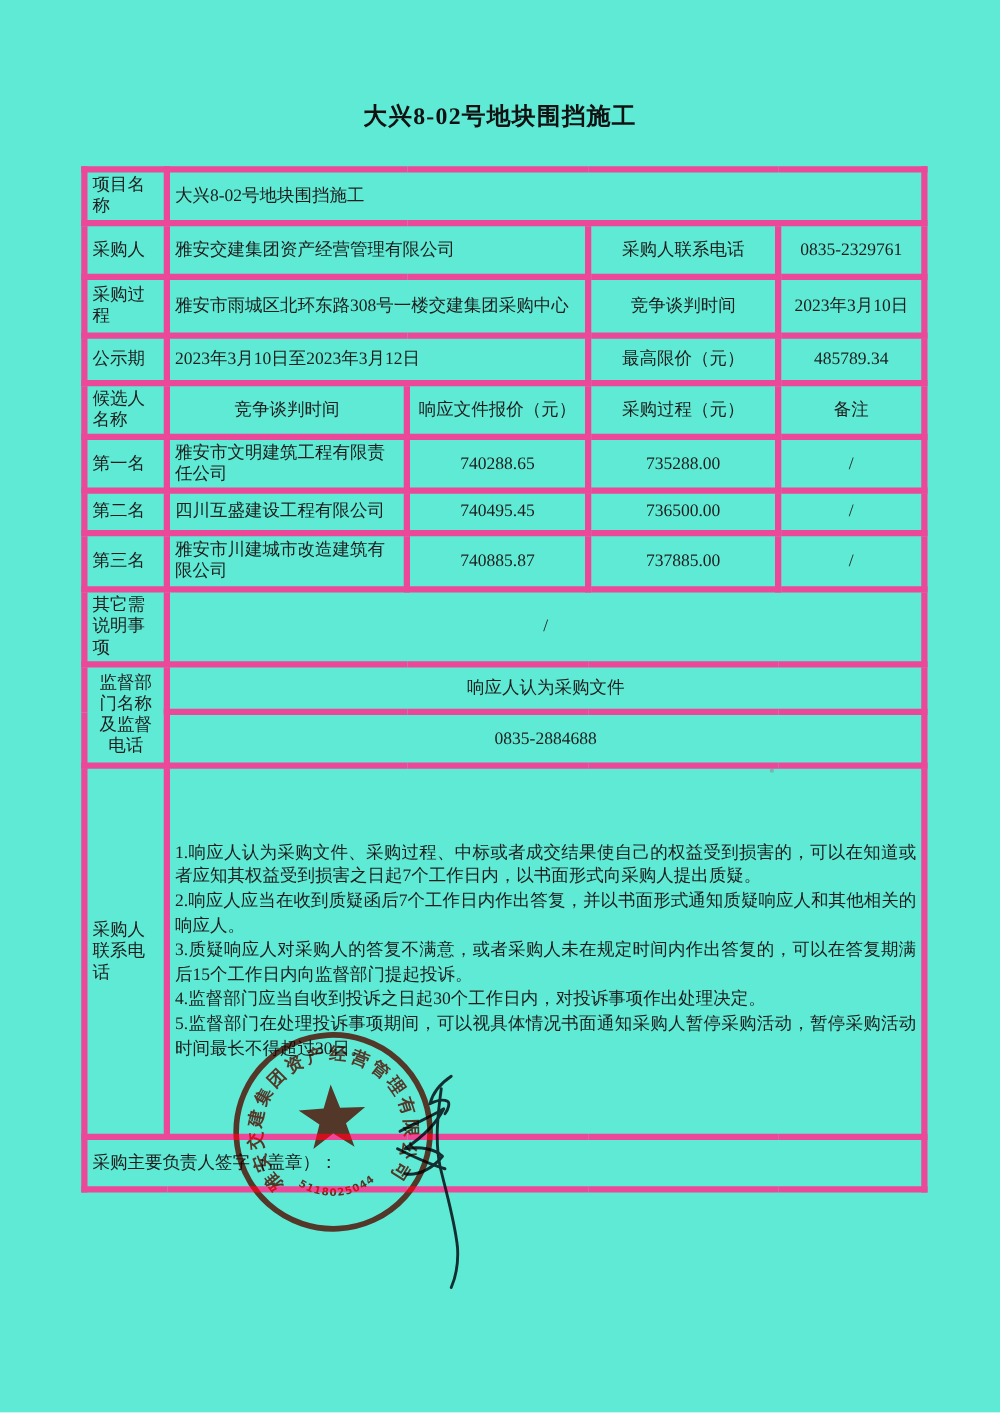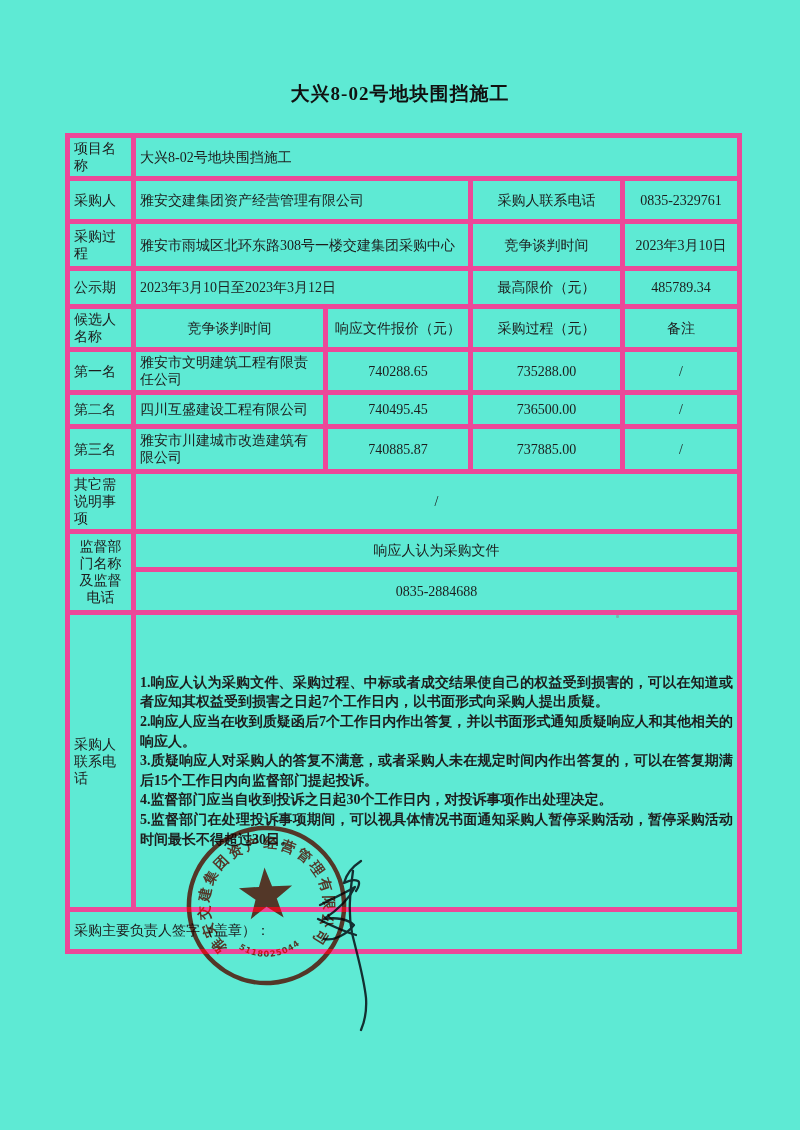--- a/index.html
+++ b/index.html
@@ -18,21 +18,21 @@
   table.doc-table td{
     border:5px solid #ec4899;padding:2px 4px;vertical-align:middle;
     line-height:17px;word-break:break-all;
   }
   td.lbl{padding:2px 3px;}
   td.c{text-align:center;}
   tr.r1{height:39px}tr.r2{height:43px}tr.r3{height:47px}tr.r4{height:38px}
   tr.r5{height:37px}tr.r6{height:41px}tr.r7{height:34px}tr.r8{height:45px}
   tr.r9{height:40px}tr.r10a{height:38px}tr.r10b{height:43px}
   tr.r11{height:297px}tr.r12{height:42px}
-  td.objection-cell{padding:8px 7px;vertical-align:middle;font-weight:bold;}
+  td.objection-cell{padding:8px 7px;vertical-align:middle;}
   .objection-item{line-height:19.6px;text-align:justify;}
   .artifact-dot{
     position:absolute;left:616px;top:615px;width:3px;height:3px;
     background:#8a8a8a;opacity:.55;border-radius:1px;
   }
   .seal{
     position:absolute;left:183px;top:823px;width:167px;height:165px;
     mix-blend-mode:multiply;opacity:.92;transform:rotate(-3deg);
   }
   .signature{

